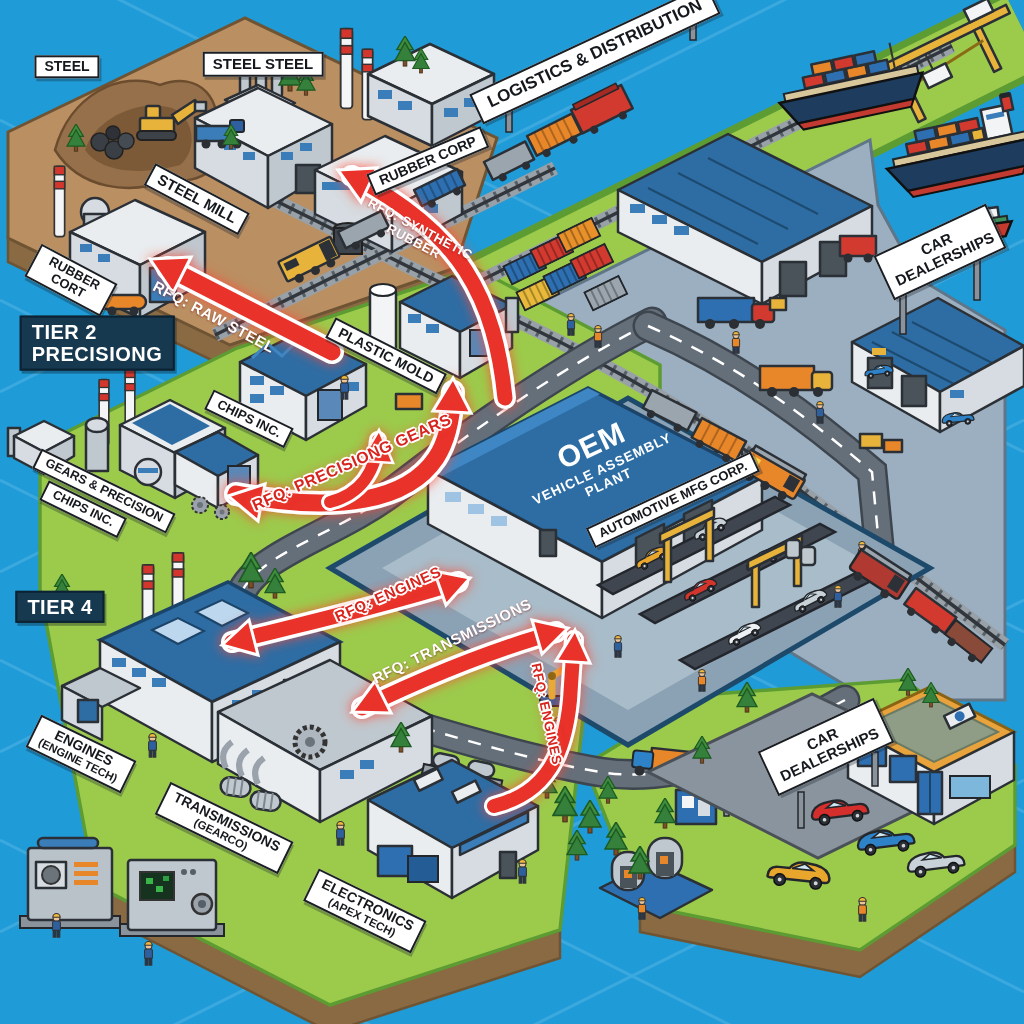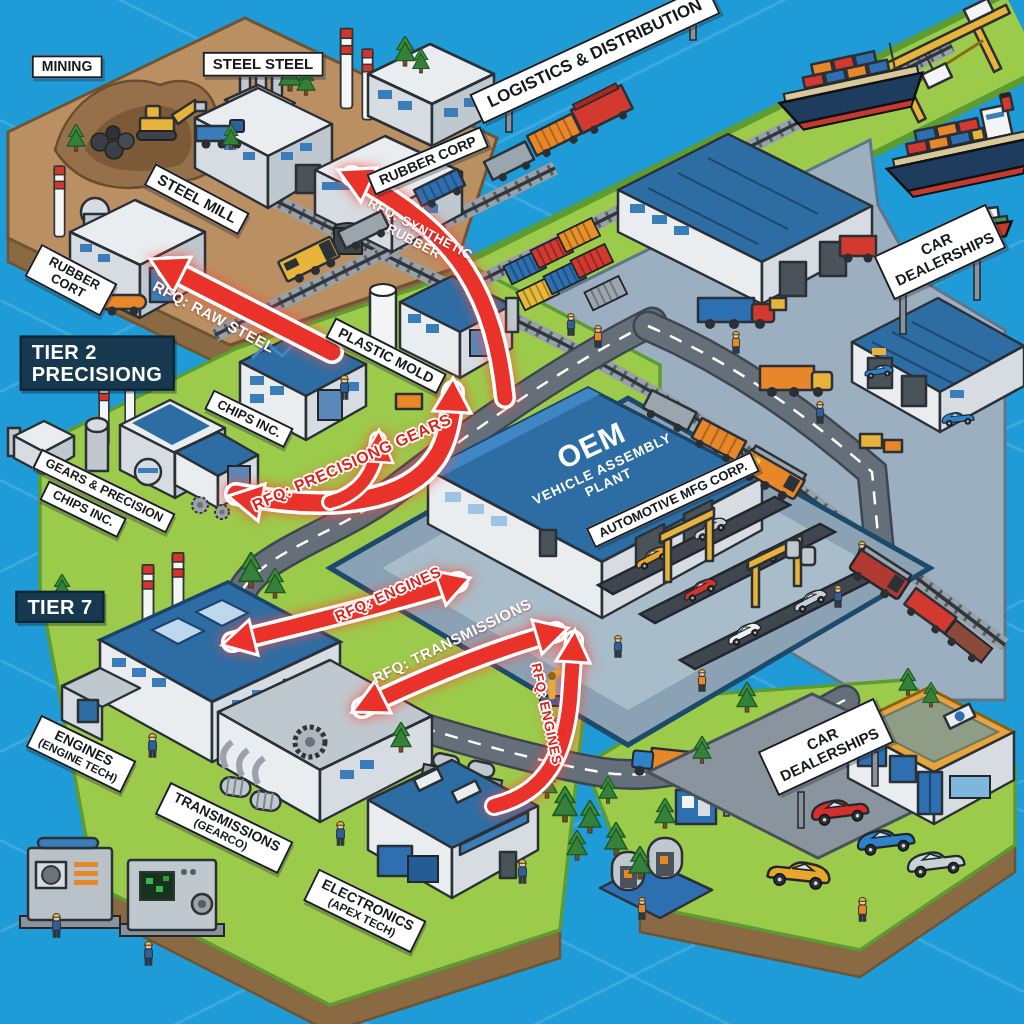--- a/index.html
+++ b/index.html
@@ -731,36 +731,36 @@
     <polygon points="352,712 375,681 391,713" fill="#e8302a" stroke="#fff" stroke-width="3"></polygon>
   </g>
   <g>
     <path d="M494,806 C548,793 565,752 570,700 C572,672 573,655 574,640" stroke="#fff" stroke-width="20" fill="none" stroke-linecap="round"></path>
     <path d="M494,806 C548,793 565,752 570,700 C572,672 573,655 574,640" stroke="#e8302a" stroke-width="14" fill="none" stroke-linecap="round"></path>
     <polygon points="575,630 590,663 556,661" fill="#e8302a" stroke="#fff" stroke-width="3"></polygon>
   </g>
 </g>
 </svg>
 
-<div class="lbl" style="left:67px;top:67px;transform:translate(-50%,-50%);font-size:14px;">MINING</div>
+<div class="lbl" style="left:67px;top:67px;transform:translate(-50%,-50%);font-size:14px;">STEEL</div>
 <div class="lbl" style="left:263px;top:64px;transform:translate(-50%,-50%);font-size:15px;">STEEL STEEL</div>
 <div class="lbl" style="left:197px;top:199px;transform:translate(-50%,-50%) rotate(28deg);font-size:15px;">STEEL MILL</div>
 <div class="lbl" style="left:428px;top:161px;transform:translate(-50%,-50%) rotate(-23deg);font-size:14px;">RUBBER CORP</div>
 <div class="lbl wrap" style="left:71px;top:280px;transform:translate(-50%,-50%) rotate(28deg);font-size:13px;width:66px;">RUBBER CORT</div>
 
-<div class="banner" style="left:97px;top:343px;transform:translate(-50%,-50%);font-size:20px;margin-top:20px;">
+<div class="banner" style="left:97px;top:343px;transform:translate(-50%,-50%);font-size:20px;">
   <span>TIER 2</span><br>
   <span>PRECISIONG</span>
 </div>
 <div class="lbl" style="left:249px;top:419px;transform:translate(-50%,-50%) rotate(26deg);font-size:13px;">CHIPS INC.</div>
 <div class="lbl" style="left:386px;top:356px;transform:translate(-50%,-50%) rotate(27deg);font-size:14px;">PLASTIC MOLD</div>
 <div class="lbl" style="left:104px;top:491px;transform:translate(-50%,-50%) rotate(26deg);font-size:12.5px;">GEARS &amp; PRECISION</div>
 <div class="lbl" style="left:83px;top:509px;transform:translate(-50%,-50%) rotate(26deg);font-size:12.5px;">CHIPS INC.</div>
 
-<div class="banner" style="left:60px;top:607px;transform:translate(-50%,-50%);font-size:20px;">TIER 7</div>
+<div class="banner" style="left:60px;top:607px;transform:translate(-50%,-50%);font-size:20px;">TIER 4</div>
 <div class="lbl" style="left:81px;top:754px;transform:translate(-50%,-50%) rotate(26deg);font-size:14px;">
   <span>ENGINES</span>
   <span class="sub">(ENGINE TECH)</span>
 </div>
 <div class="lbl" style="left:224px;top:828px;transform:translate(-50%,-50%) rotate(26deg);font-size:14px;">
   <span>TRANSMISSIONS</span>
   <span class="sub">(GEARCO)</span>
 </div>
 <div class="lbl" style="left:365px;top:911px;transform:translate(-50%,-50%) rotate(26deg);font-size:14px;">
   <span>ELECTRONICS</span>

